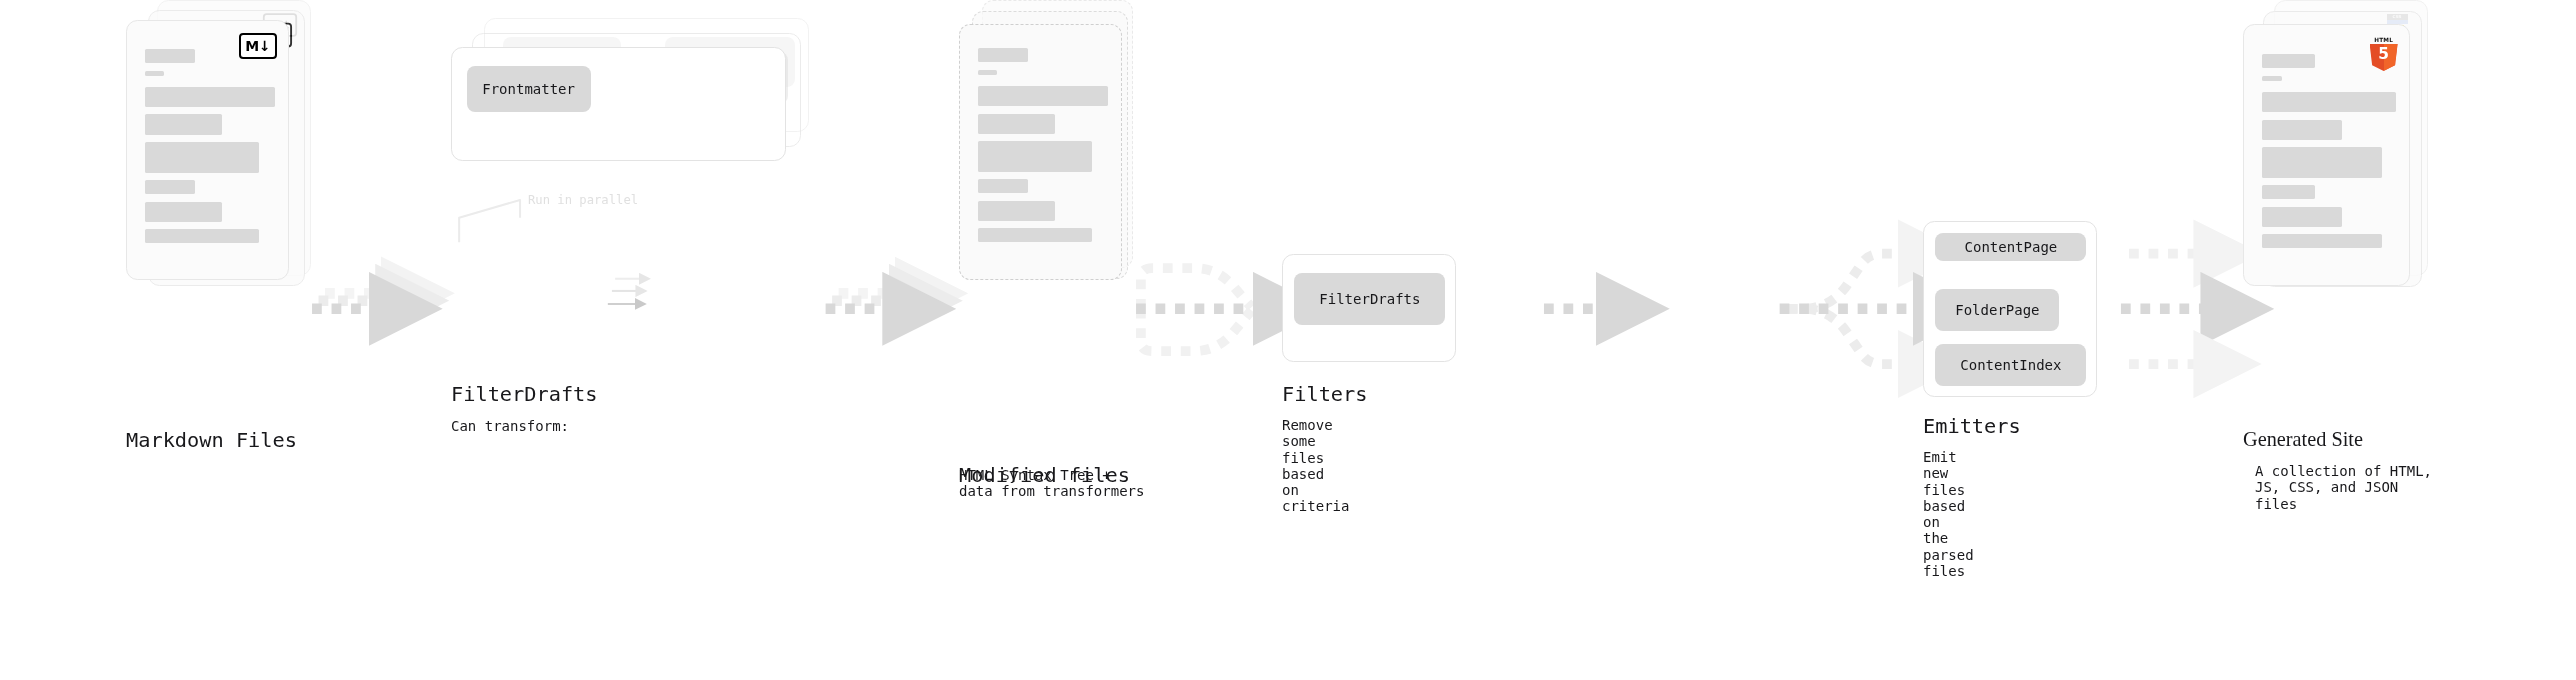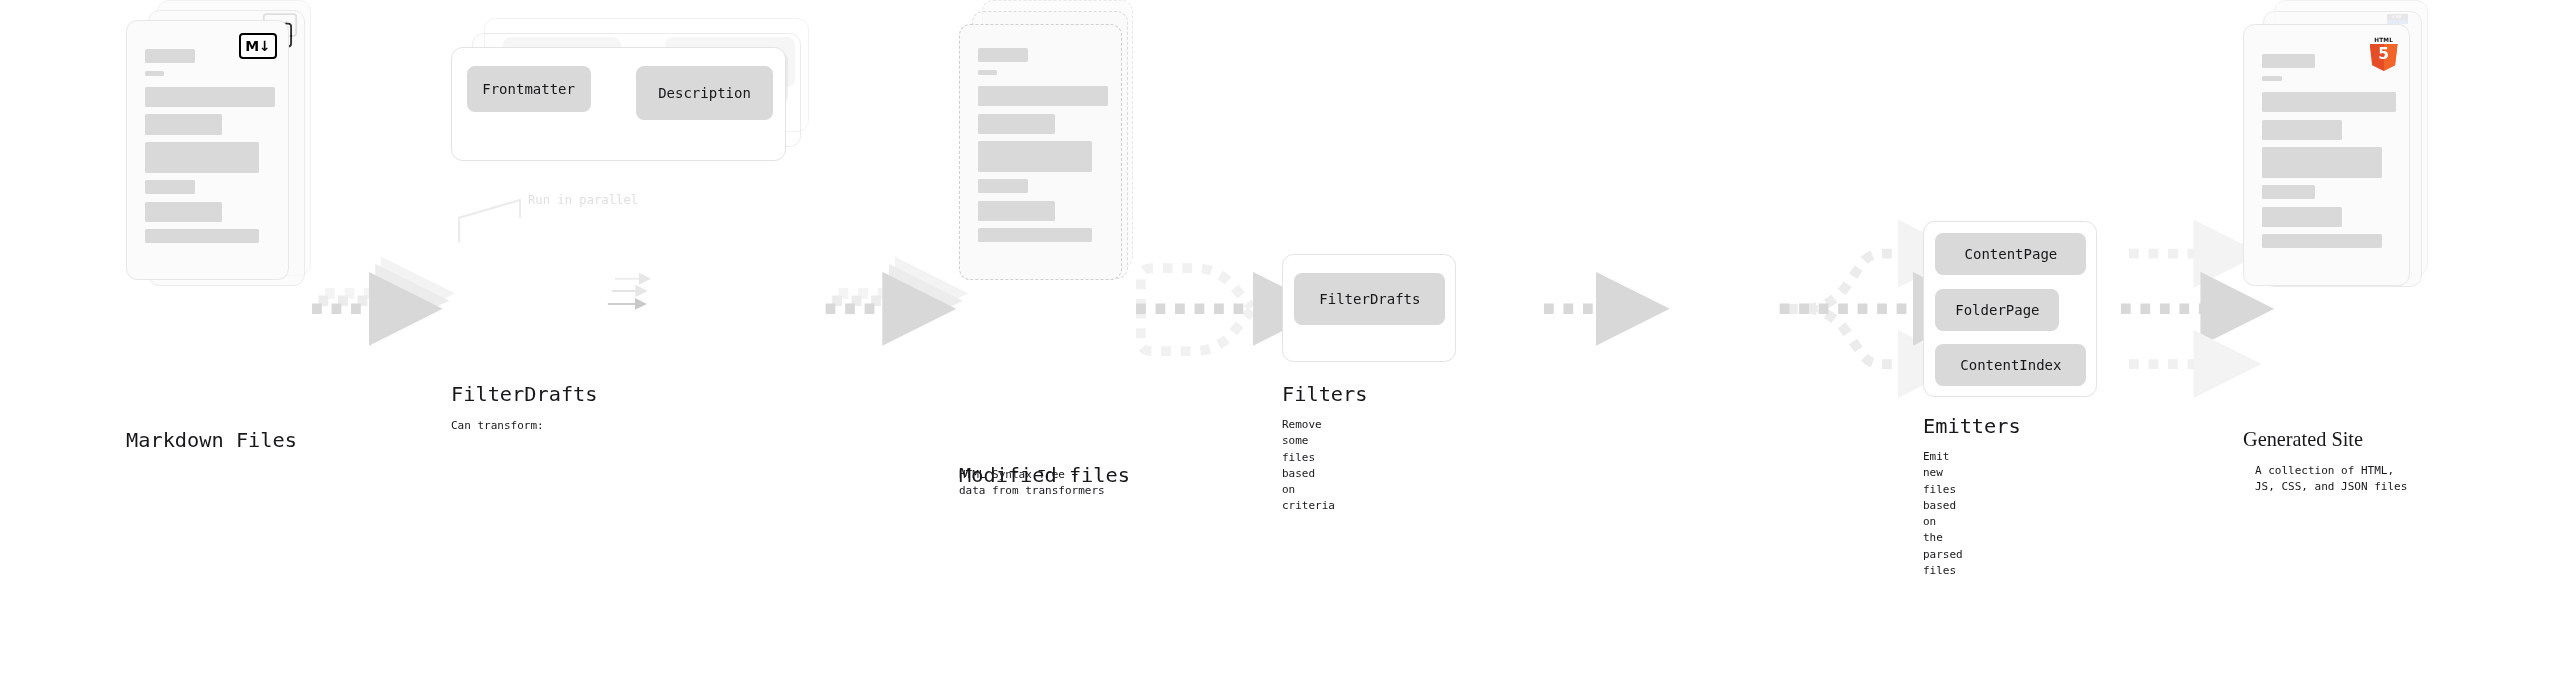--- a/index.html
+++ b/index.html
@@ -170,21 +170,21 @@
   
   .title {
     position: absolute;
     font-size: 20.3px;
     letter-spacing: 0px;
     color: #18181b;
     white-space: nowrap;
   }
   .subtitle {
     position: absolute;
-    font-size: 11px;
+    font-size: 14px;
     line-height: 16.3px;
     color: #18181b;
     white-space: pre-line;
   }
   .bullets {
     position: absolute;
     font-size: 12.6px;
     line-height: 16.3px;
     color: #18181b;
   }
@@ -328,21 +328,20 @@
         <div class="pill" style="left:180px; top:18px; width:130px; height:50px; color:transparent; opacity:0.55;"></div>
       </div>
 
       <div class="groupbox" style="left:21px; top:32.5px; width:329px; height:114px; opacity:0.7;">
         <div class="pill" style="left:18px; top:18px; width:119px; height:52px; color:transparent; opacity:0.6;"></div>
         <div class="pill" style="left:183px; top:18px; width:132px; height:52px; color:transparent; opacity:0.6;"></div>
       </div>
 
       <div class="groupbox" style="left:0px; top:47px; width:335px; height:114px; background:#ffffff;">
         <div class="pill" style="left:14.6px; top:18px; width:124px; height:46px;">Frontmatter</div>
-        <div class="pill" style="left:184px; top:18px; width:137px; height:54px;">Description</div>
       </div>
     </div>
 
     <div class="title" style="left:0px; top:382px;">FilterDrafts</div>
 
     <div class="subtitle" style="left:0px; top:418px;">Can transform:</div>
 
   </div>
 
   <div class="stage" style="left:959px;">
@@ -381,21 +380,21 @@
     <div class="title" style="left:0px; top:382px;">Filters</div>
 
     <div class="subtitle" style="left:0px; top:417px;">Remove some files based
 on criteria</div>
   </div>
 
 
   <div class="stage" style="left:1923px;">
 
     <div class="groupbox" style="left:0px; top:221px; width:174px; height:176px; background:#ffffff;">
-      <div class="pill" style="left:11.4px; top:11.4px; width:151px; height:42px;">ContentPage</div>
+      <div class="pill" style="left:11.4px; top:11.4px; width:151px; height:28px;">ContentPage</div>
       <div class="pill" style="left:11.4px; top:67px; width:124px; height:42px;">FolderPage</div>
       <div class="pill" style="left:11.4px; top:122px; width:151px; height:42px;">ContentIndex</div>
     </div>
 
     <div class="title" style="left:0px; top:414px;">Emitters</div>
 
     <div class="subtitle" style="left:0px; top:449px;">Emit new files based on
 the parsed files</div>
   </div>
 

